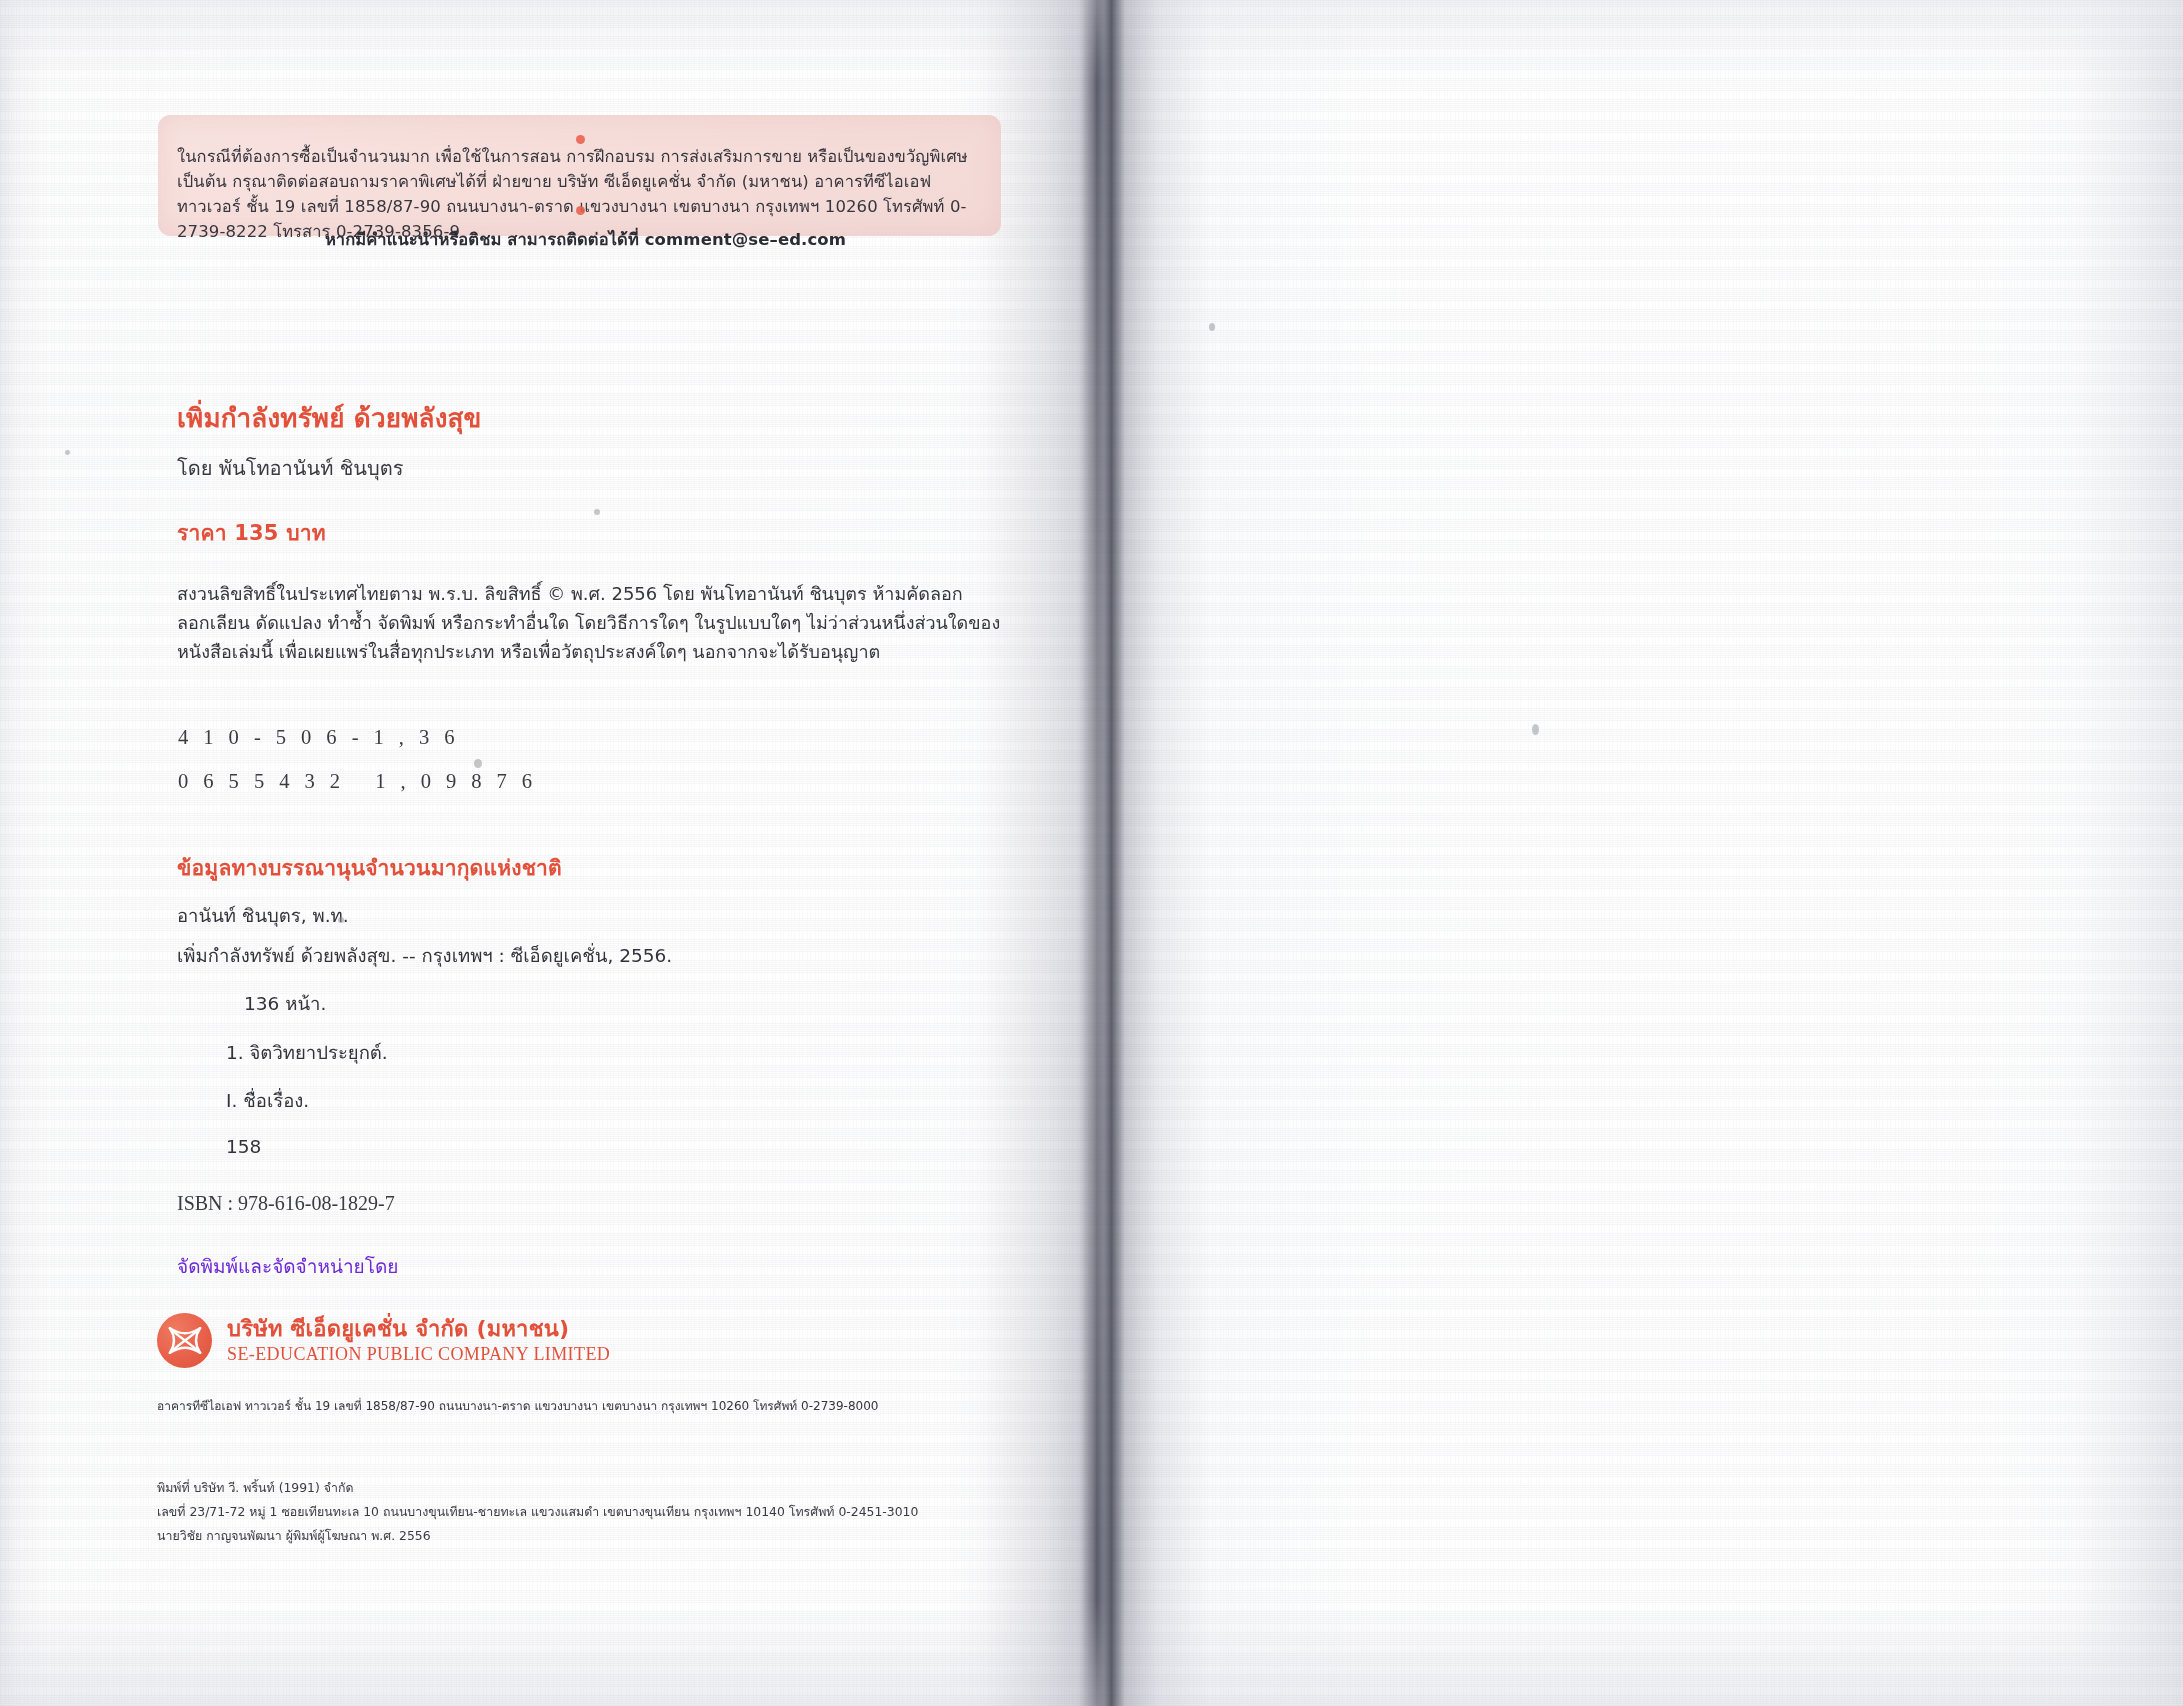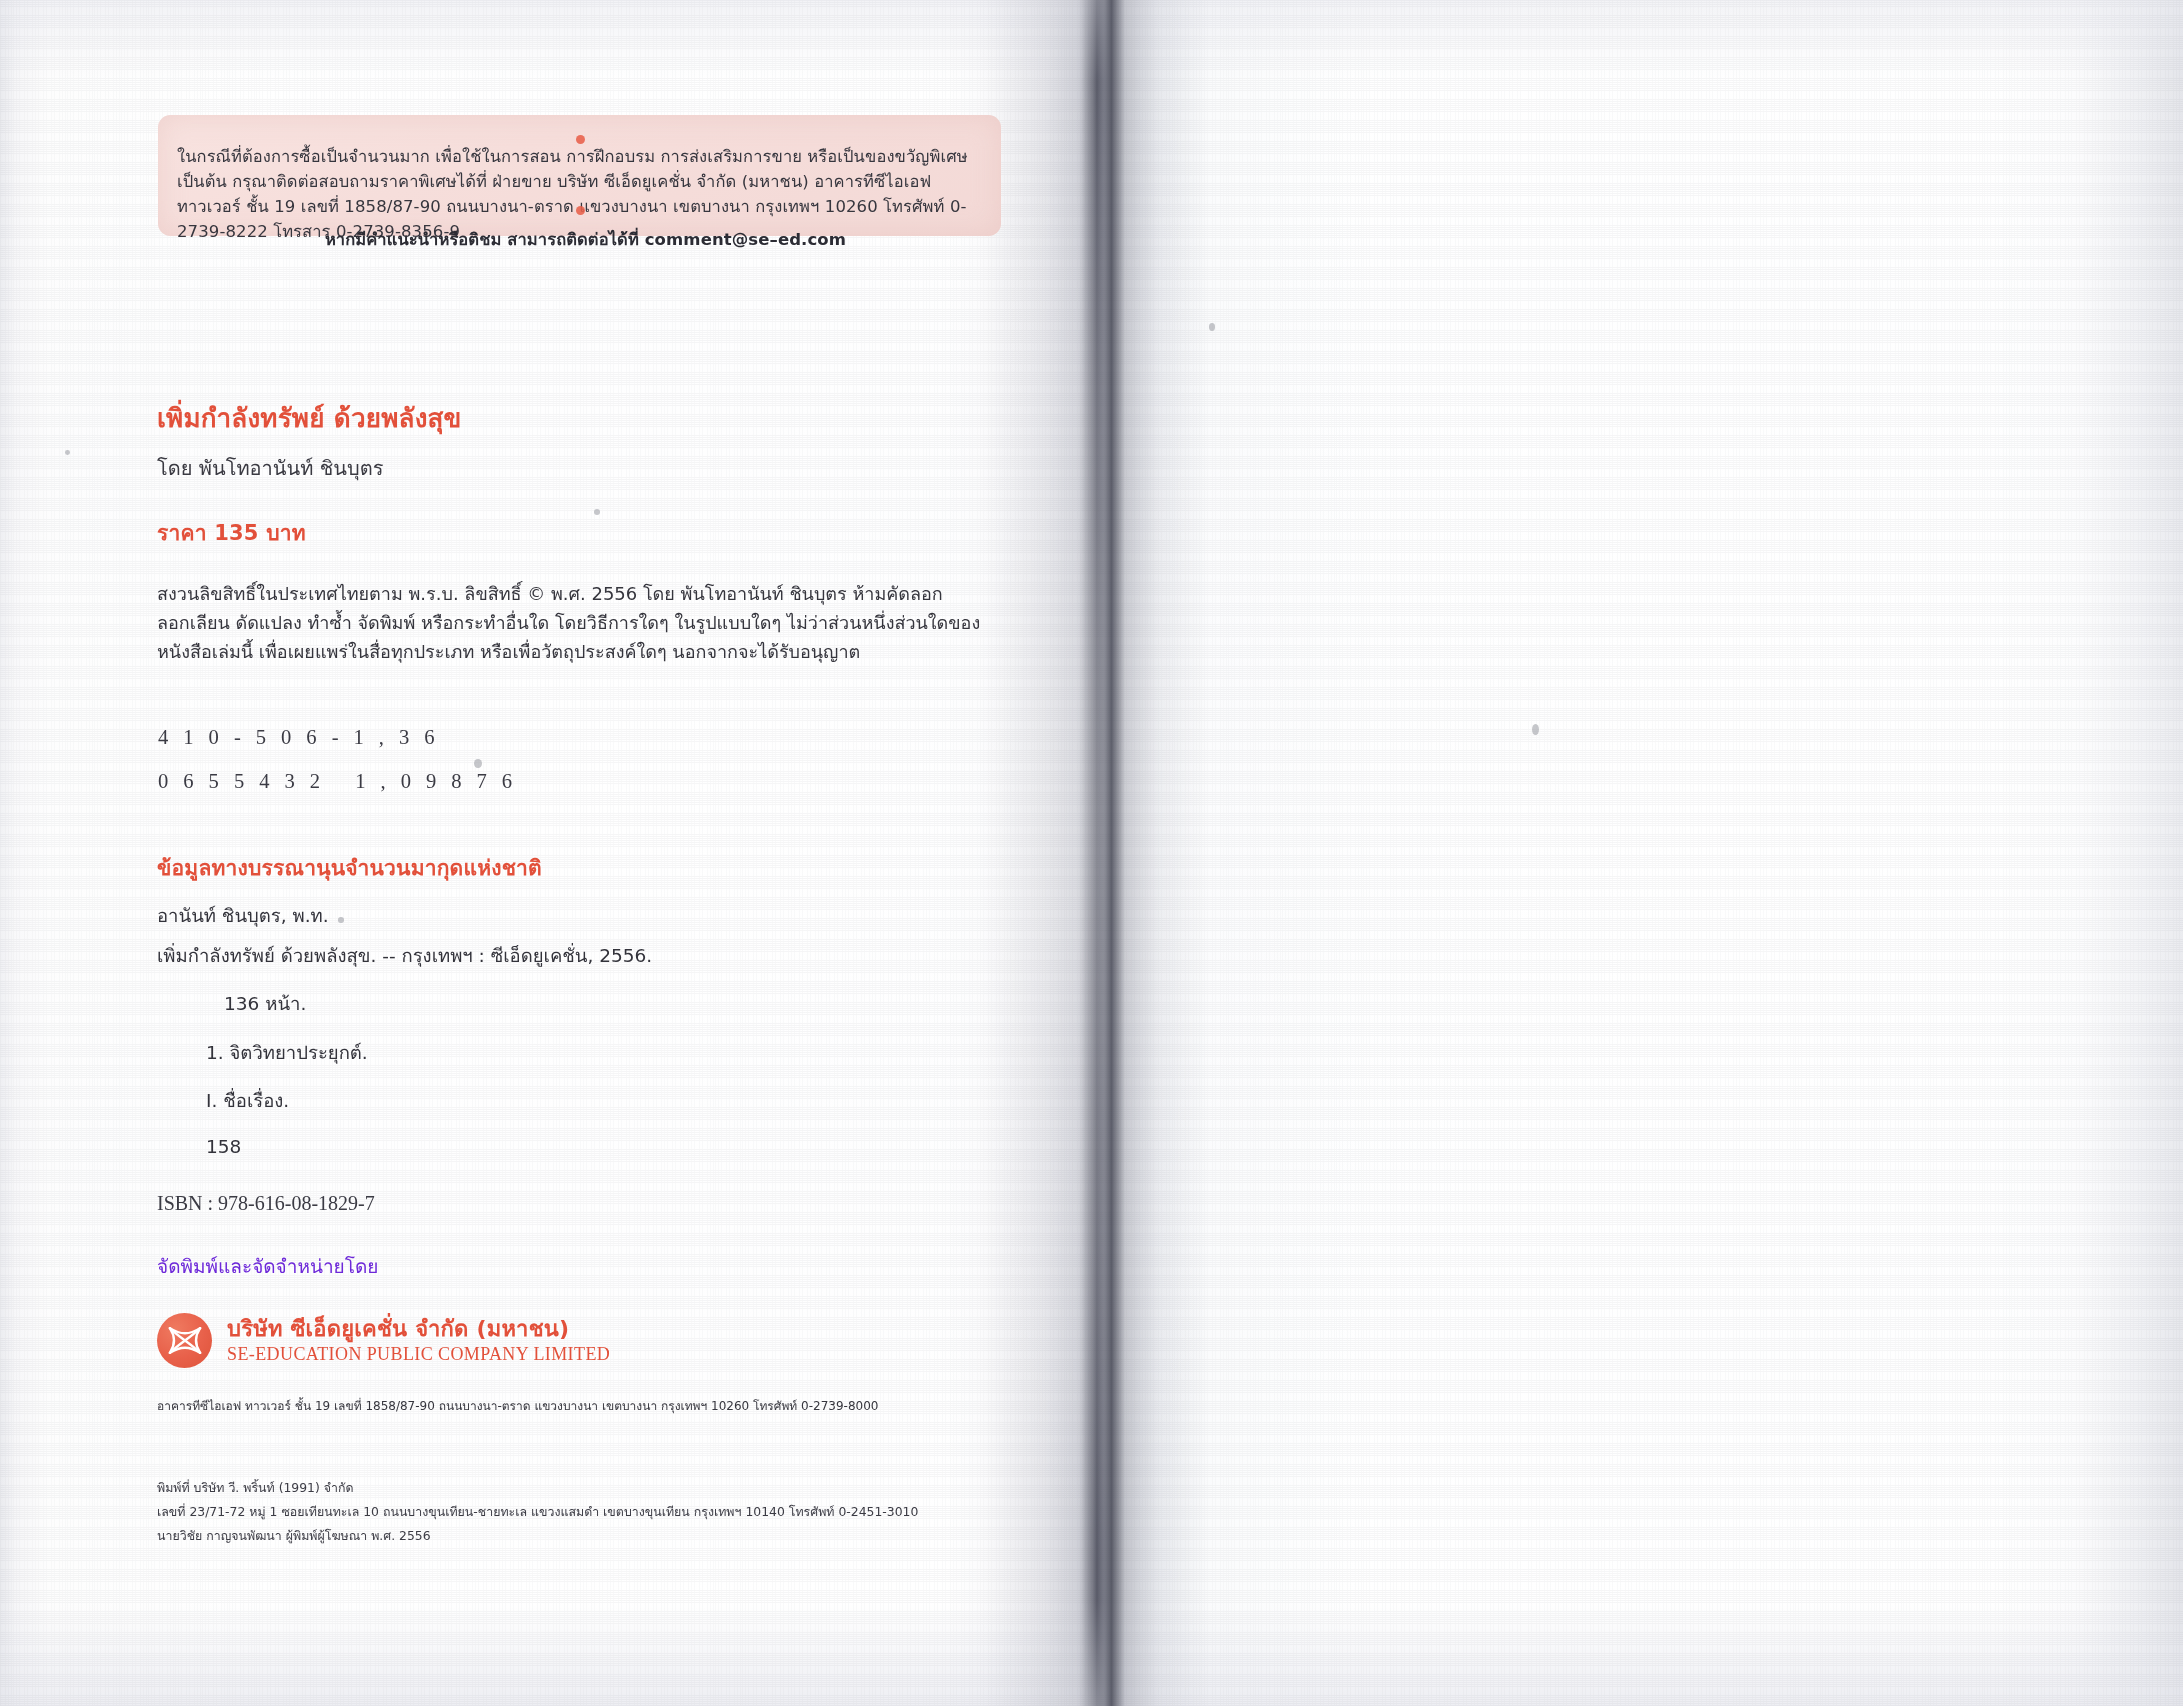--- a/index.html
+++ b/index.html
@@ -101,21 +101,21 @@
   #notice-item-2 { left: 177px; top: 196px; width: 817px; gap: 12px; }
   .notice-text {
     font-size: 16.5px;
     line-height: 25px;
     color: #36363e;
     letter-spacing: 0.1px;
   }
   .notice-text.bold { font-weight: bold; color: #2c2c34; }
 
   
-  .lblk { position: absolute; color: #33333b; }
+  .lblk { position: absolute; color: #33333b; margin-left: 20px; }
   .hdr-red {
     font-weight: bold;
     color: #e2503a;
     letter-spacing: 0.2px;
   }
 
   #book-title    { left: 157px; top: 397px;  font-size: 26px; }
   #book-by       { left: 157px; top: 452px;  font-size: 20px; color: #3a3a42; }
   #book-price    { left: 157px; top: 516px;  font-size: 21px; }
 

